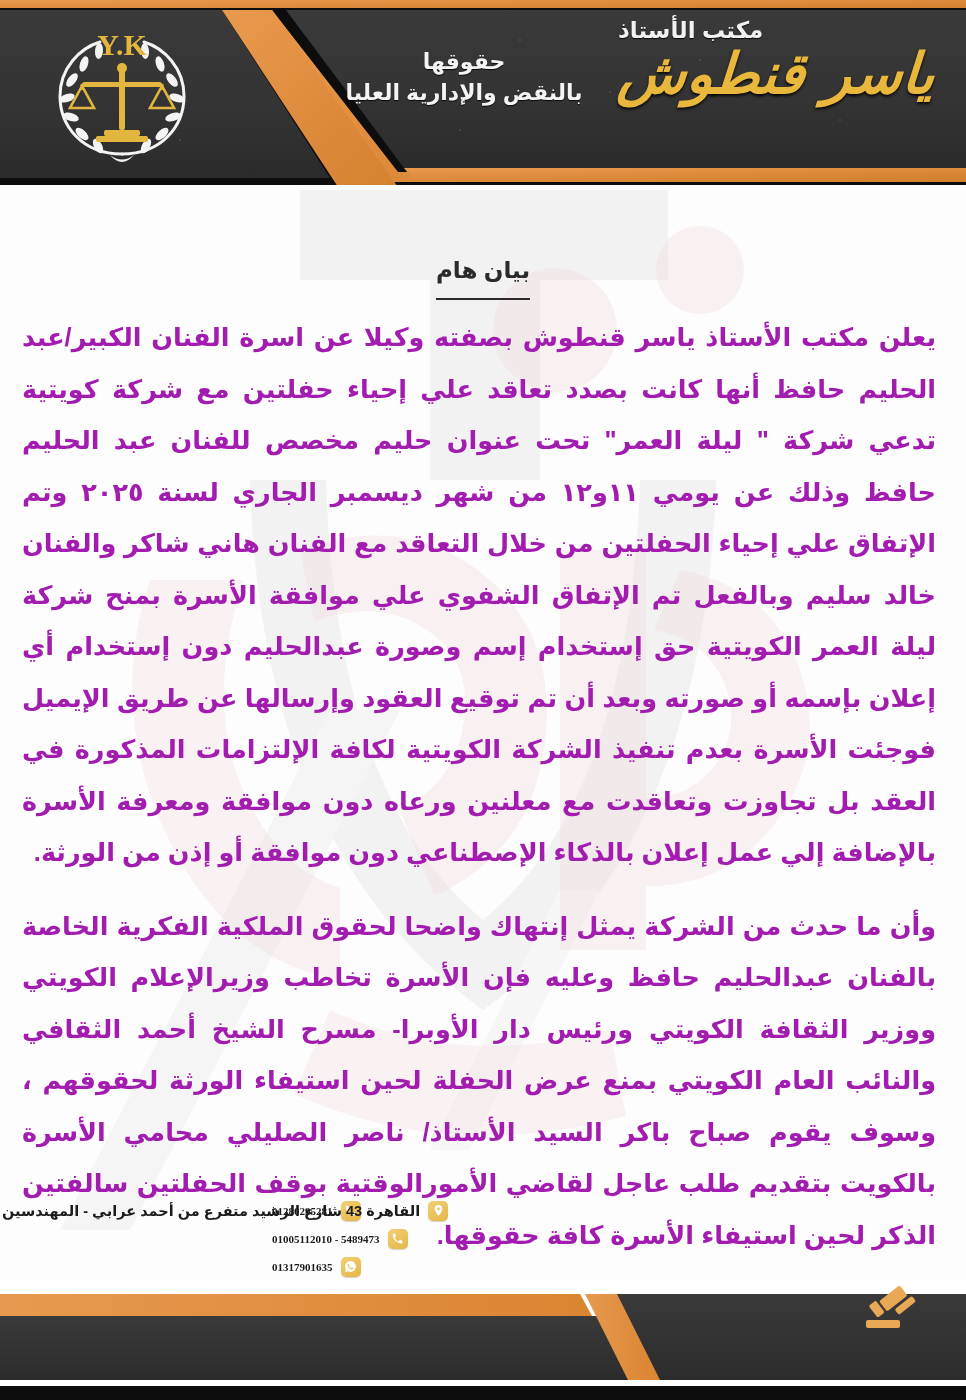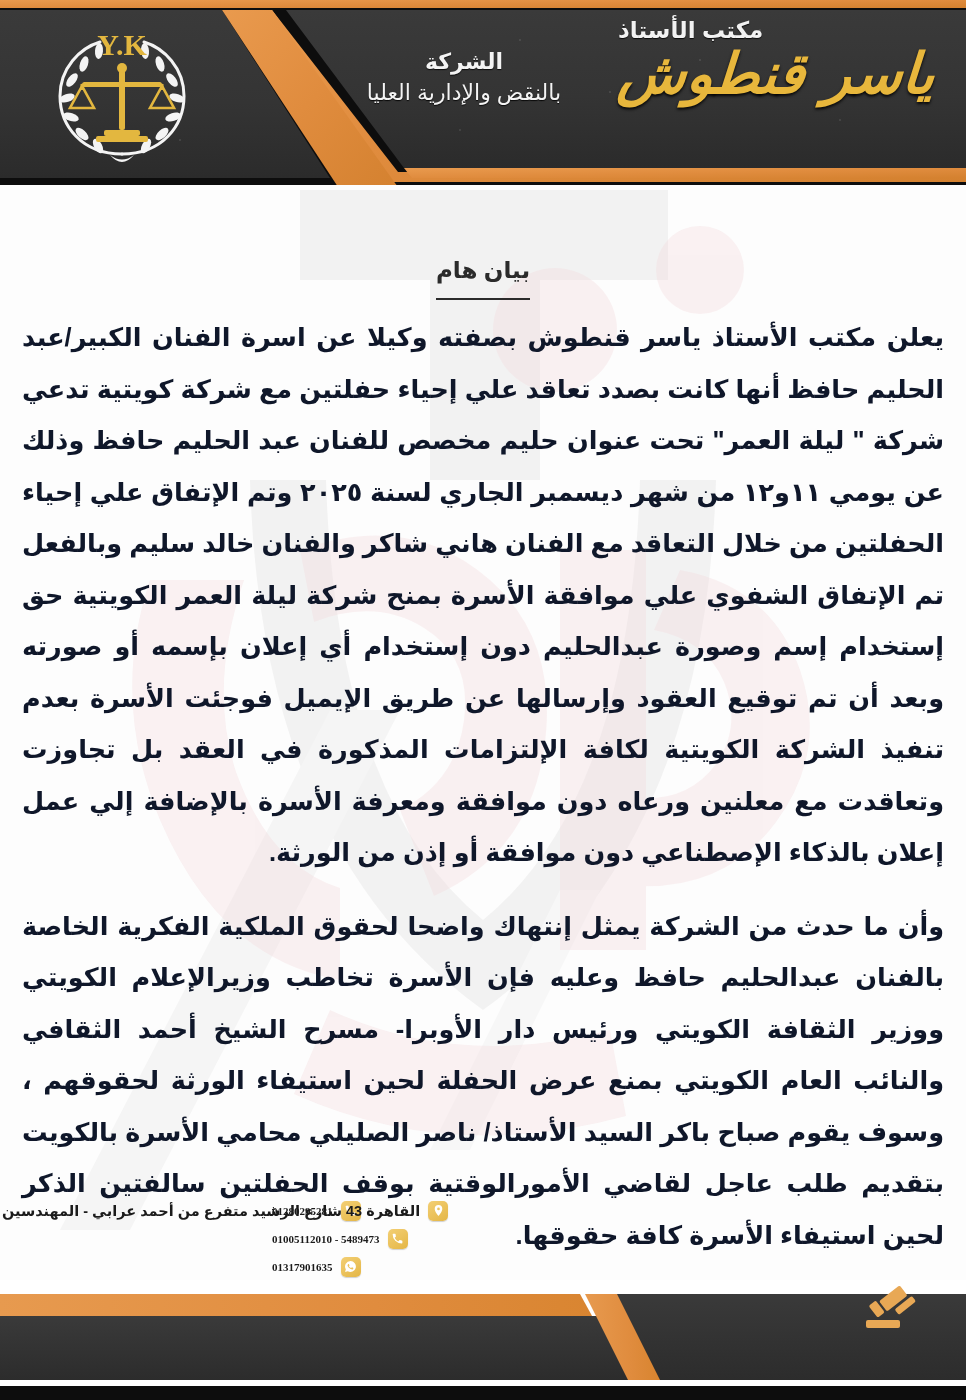--- a/index.html
+++ b/index.html
@@ -93,21 +93,21 @@
     text-align:center;
     direction:rtl;
     color:#f4f4f4;
   }
   .sub-1{
     font-size:22px;font-weight:700;
     line-height:1.3;margin:0 0 2px 0;
     text-shadow:0 1px 1px rgba(0,0,0,.8);
   }
   .sub-2{
-    font-size:22px;font-weight:400;
+    font-size:22px;font-weight:700;
     line-height:1.3;margin:0;
     text-shadow:0 1px 1px rgba(0,0,0,.8);
   }
 
   
   .body-area{
     position:absolute;
     left:0;top:185px;
     width:966px;
     height:1000px;
@@ -122,24 +122,24 @@
     font-weight:700;
     color:#2b2b2b;
     letter-spacing:1px;
   }
   .doc-title span{
     border-bottom:2px solid #2b2b2b;
     padding-bottom:15px;
   }
 
   .para{
-    margin:0 22px 22px 22px;
+    margin:0 30px 22px 22px;
     font-size:25.5px;
     font-weight:700;
-    color:#0f172a;
+    color:#a21caf;
     line-height:2.02;
     text-align:justify;
     text-justify:inter-word;
     letter-spacing:0px;
   }
   .para.last{margin-bottom:0;}
 
   
   .footer{
     position:absolute;
@@ -319,21 +319,21 @@
           </g>
         </svg>
       </div>
 
       <div class="title-block">
         <div class="office-line">مكتب الأستاذ</div>
         <div class="calligraphy">ياسر قنطوش</div>
       </div>
 
       <div class="subtitle-block">
-        <div class="sub-1">الشركة</div>
+        <div class="sub-1">حقوقها</div>
         <div class="sub-2">بالنقض والإدارية العليا</div>
       </div>
     </div>
   </div>
 
   <div class="body-area">
     <div class="doc-title">
       <span>بيان هام</span>
     </div>
 

